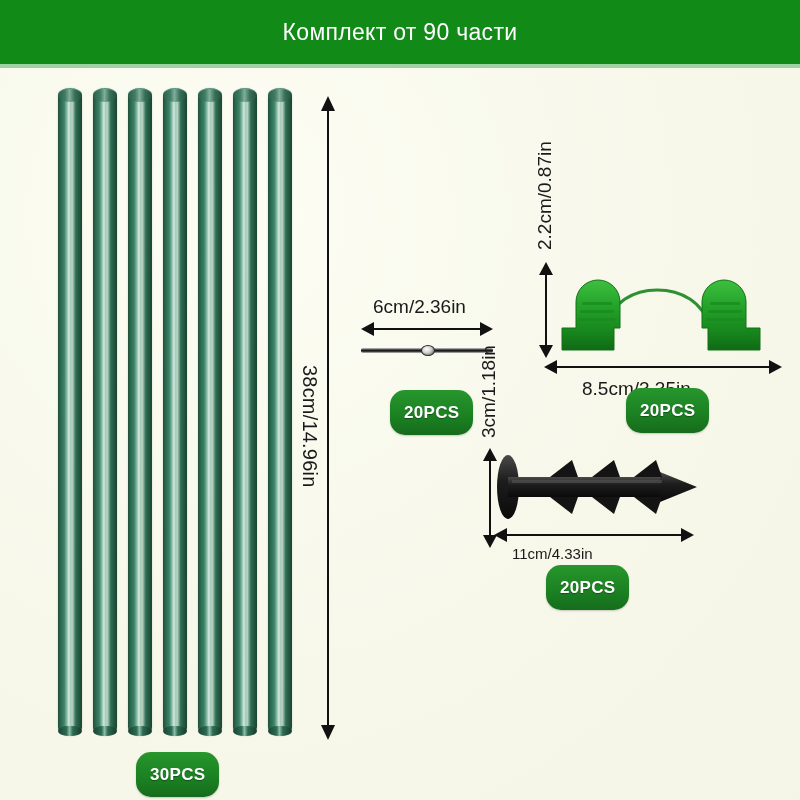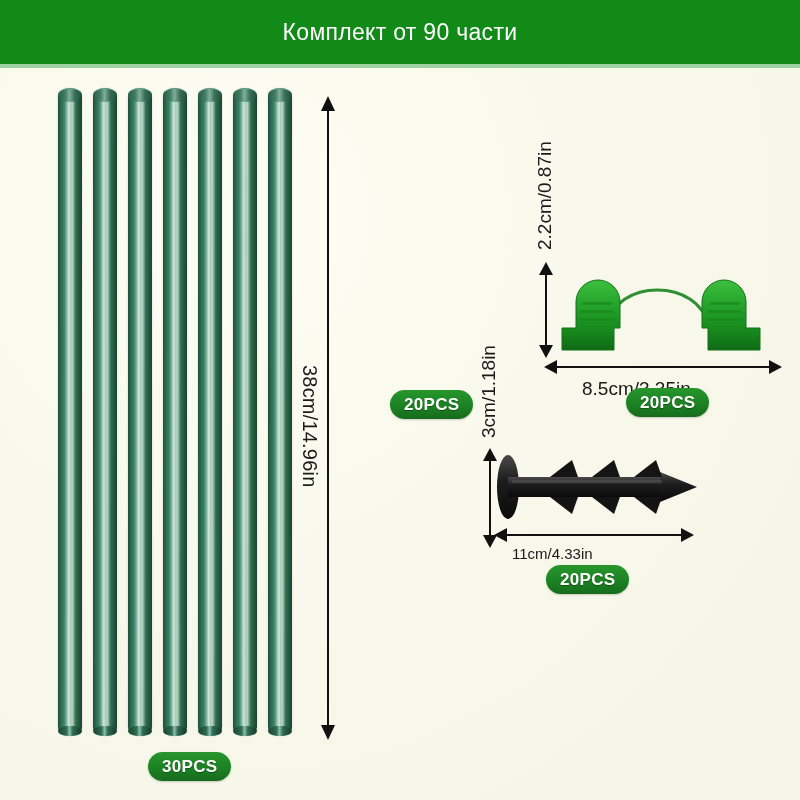--- a/index.html
+++ b/index.html
@@ -149,22 +149,22 @@
     white-space: nowrap;
     letter-spacing: 0.2px;
   }
 
   
   .badge {
     position: absolute;
     display: flex;
     align-items: center;
     justify-content: center;
-    height: 29px;
-    padding: 0 14px;
+    height: 17px;
+    padding: 14px 14px;
     border-radius: 15px;
     background: linear-gradient(to bottom, #27962c 0%, #1b8022 60%, #166c1c 100%);
     color: #ffffff;
     font-size: 17px;
     font-weight: bold;
     letter-spacing: 0.3px;
     text-shadow: 0 1px 1px rgba(0,0,0,0.35);
     box-shadow: 0 1px 2px rgba(0,0,0,0.2);
   }
 
@@ -387,22 +387,34 @@
     <div class="rod" style="left:210px"></div>
   </div>
 
   <div class="dim-v-38">
     <div class="arrow-up"></div>
     <div class="line"></div>
     <div class="arrow-down"></div>
   </div>
   <div class="dim-v-38-label">38cm/14.96in</div>
 
-  <div class="badge" style="left:148px; top:752px;">30PCS</div>
-
+  <div class="badge" style="left:136px; top:752px;">30PCS</div>
+
+  <div class="tie-group">
+    <div class="tie-label">6cm/2.36in</div>
+    <div class="dim-h tie-arrow">
+      <div class="arrow-l"></div>
+      <div class="line"></div>
+      <div class="arrow-r"></div>
+    </div>
+    <div class="tie-body">
+      <div class="tie-bar"></div>
+      <div class="tie-knot"></div>
+    </div>
+  </div>
   <div class="badge" style="left:390px; top:390px;">20PCS</div>
 
   <div class="clip-group">
     <div class="clip-dim-v">
       <div class="arrow-up"></div>
       <div class="line"></div>
       <div class="arrow-down"></div>
     </div>
     <div class="clip-dim-v-label">2.2cm/0.87in</div>
 

